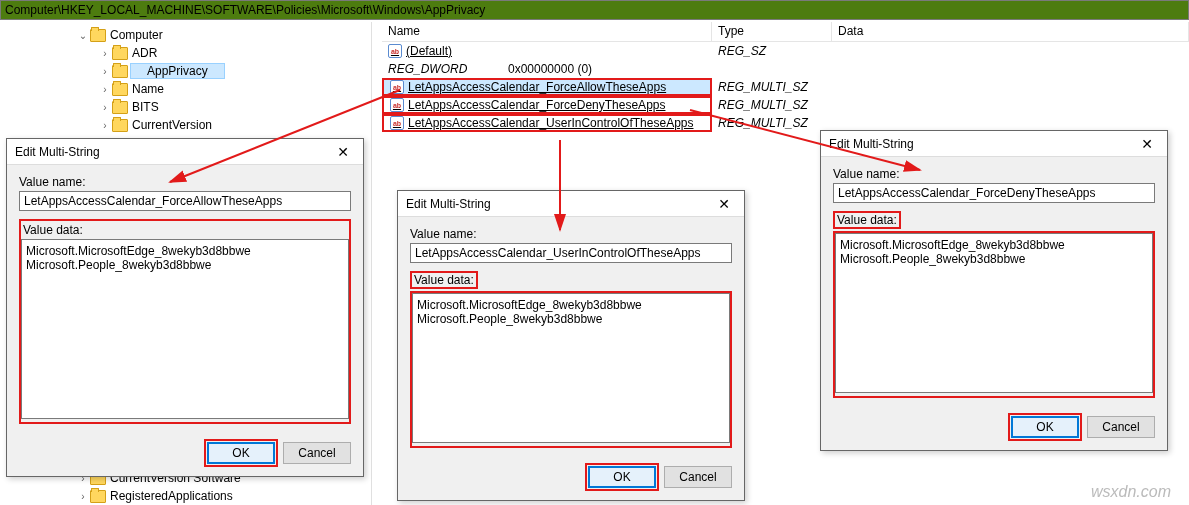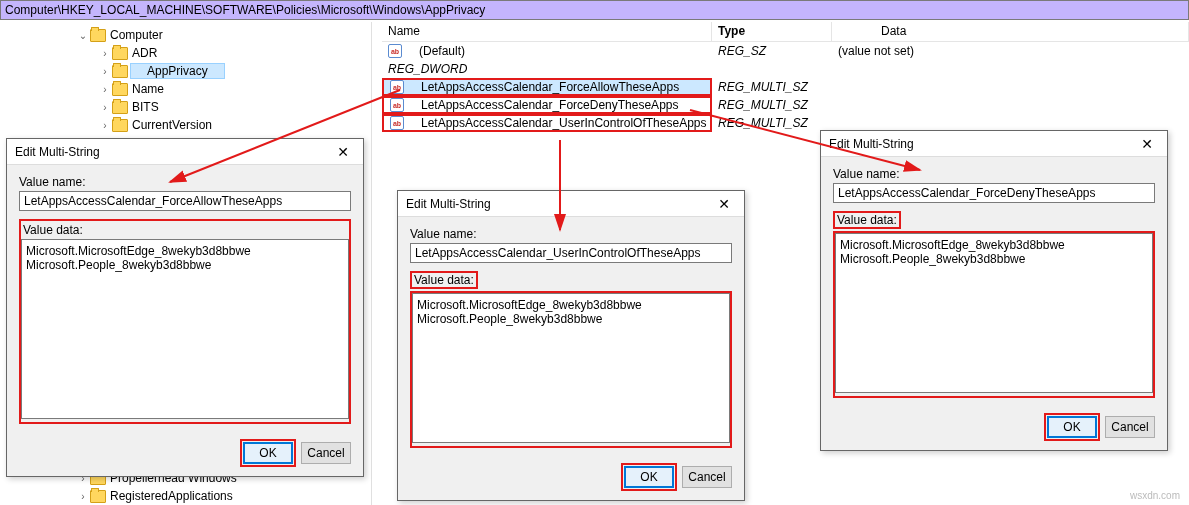--- a/index.html
+++ b/index.html
@@ -1,60 +1,60 @@
 <!DOCTYPE html>
 <html><head>
 <meta charset="utf-8">
 <style>
   * { box-sizing: border-box; font-family: "Segoe UI", Tahoma, sans-serif; font-size: 12px; }
   body { margin: 0; width: 1189px; height: 505px; background: #fff; position: relative; overflow: hidden; }
 
-  .path-bar { position: absolute; left: 0; top: 0; right: 0; height: 20px; border: 1px solid #7a7a7a; background: #c4b5fd; padding: 2px 4px; }
+  .path-bar { position: absolute; left: 0; top: 0; right: 0; height: 20px; border: 1px solid #7a7a7a; background: #4d7c0f; padding: 2px 4px; }
 
   .tree { position: absolute; left: 0; top: 22px; width: 372px; bottom: 0; border-right: 1px solid #e0e0e0; padding-top: 4px; overflow: hidden; }
   .tree-item { display: flex; align-items: center; height: 18px; gap: 2px; }
   .twist { width: 10px; text-align: center; color: #666; font-size: 10px; }
   .folder-icon { width: 16px; height: 13px; background: #ffd75e; border: 1px solid #d4a017; border-radius: 1px; position: relative; }
   .folder-icon::before { content: ""; position: absolute; top: -3px; left: 0; width: 6px; height: 3px; background: #ffd75e; border: 1px solid #d4a017; border-bottom: none; border-radius: 1px 1px 0 0; }
   .tree-item.sel span.lbl { background: #cce8ff; border: 1px solid #99d1ff; padding: 0 16px; }
   .lbl { padding: 0 2px; }
 
   .list-header { position: absolute; left: 382px; top: 22px; right: 0; height: 20px; background: #fff; border-bottom: 1px solid #e5e5e5; display: flex; }
   .list-header > div { padding: 2px 6px; border-right: 1px solid #e5e5e5; color: #000000; }
   .col-name { width: 330px; }
-  .col-type { width: 120px; font-weight: bold; }
-  .col-data { flex: 1; margin-left: 43px; }
+  .col-type { width: 120px; }
+  .col-data { flex: 1; }
 
   .list-body { position: absolute; left: 382px; top: 42px; right: 0; }
   .row { display: flex; height: 18px; align-items: center; }
-  .row .c-name { width: 330px; display: flex; align-items: center; gap: 17px; padding-left: 6px; }
+  .row .c-name { width: 330px; display: flex; align-items: center; gap: 4px; padding-left: 6px; text-decoration: underline; }
   .row .c-type { width: 120px; padding-left: 6px; font-style: italic; }
   .row .c-data { flex: 1; padding-left: 6px; }
   .row.boxed .c-name { border: 2px solid #e21a1a; }
   .row.selected .c-name { background: #cce8ff; }
 
   .reg-icon { width: 14px; height: 14px; background: #fff; border: 1px solid #5b8bd0; border-radius: 2px; display: flex; align-items: center; justify-content: center; font-size: 7px; font-weight: bold; color: #c9302c; }
   .reg-icon.num { color: #2e6da4; }
 
   
   .dlg { position: absolute; background: #f0f0f0; border: 1px solid #666; box-shadow: 2px 2px 6px rgba(0,0,0,.2); }
   .dlg-title { height: 26px; background: #fff; display: flex; align-items: center; justify-content: space-between; padding: 0 0 0 8px; border-bottom: 1px solid #ddd; }
   .dlg-close { width: 40px; height: 26px; display: flex; align-items: center; justify-content: center; font-size: 14px; }
   .dlg-body { padding: 10px 12px; }
   .dlg-label { margin-bottom: 2px; }
   .dlg-input { width: 100%; height: 20px; border: 1px solid #7a7a7a; background: #fff; padding: 2px 4px; margin-bottom: 8px; }
   .dlg-text { width: 100%; border: 1px solid #7a7a7a; background: #fff; padding: 4px; font-family: inherit; font-size: 12px; resize: none; white-space: pre; overflow: auto; }
   .dlg-btns { display: flex; justify-content: flex-end; gap: 8px; padding: 8px 12px 12px; }
-  .btn { width: 50px; height: 22px; border: 1px solid #adadad; background: #e1e1e1; text-align: center; line-height: 20px; cursor: default; }
+  .btn { width: 68px; height: 22px; border: 1px solid #adadad; background: #e1e1e1; text-align: center; line-height: 20px; cursor: default; }
   .btn.primary { border: 2px solid #0078d7; background: #e5f1fb; line-height: 18px; }
   .red-box { outline: 2px solid #e21a1a; outline-offset: 1px; }
   .red-wrap { border: 2px solid #e21a1a; padding-bottom: 0; }
   .label-red { border: 2px solid #e21a1a; display: inline-block; padding: 0 2px; margin-bottom: 2px; }
 
-  .watermark { position: absolute; right: 9px; bottom: 4px; color: #bbb; font-size: 10px; }
+  .watermark { position: absolute; right: 18px; bottom: 4px; color: #bbb; font-size: 16px; font-style: italic; }
 
   svg.arrows { position: absolute; left: 0; top: 0; pointer-events: none; }
 </style>
 </head>
 <body>
 
 <div class="path-bar">Computer\HKEY_LOCAL_MACHINE\SOFTWARE\Policies\Microsoft\Windows\AppPrivacy</div>
 
 <div class="tree">
   <div class="tree-item" style="padding-left:78px">
@@ -91,21 +91,21 @@
     </div>
   <div style="position:absolute; bottom:0; left:0; right:0;" id="tree-bottom">
       <div class="tree-item" style="padding-left: 78px;">
         <span class="twist">›</span>
         <span class="folder-icon"></span>
         <span class="lbl">Mozilla</span>
       </div>
       <div class="tree-item" style="padding-left: 78px;">
         <span class="twist">›</span>
         <span class="folder-icon"></span>
-        <span class="lbl">Propellerhead Windows</span>
+        <span class="lbl">CurrentVersion Software</span>
       </div>
       <div class="tree-item" style="padding-left: 78px;">
         <span class="twist">›</span>
         <span class="folder-icon"></span>
         <span class="lbl">RegisteredApplications</span>
       </div>
     </div>
 </div>
 
 <div class="list-header">
@@ -114,24 +114,24 @@
   <div class="col-data">Data</div>
 </div>
 
 <div class="list-body" id="list-body">
     <div class="row">
       <div class="c-name">
         <span class="reg-icon ">ab</span>
         <span>(Default)</span>
       </div>
       <div class="c-type">REG_SZ</div>
-      <div class="c-data">(value not set)</div>
     </div>
     <div class="row">
       <div class="c-type">REG_DWORD</div>
+      <div class="c-data">0x00000000 (0)</div>
     </div>
     <div class="row boxed selected">
       <div class="c-name">
         <span class="reg-icon ">ab</span>
         <span>LetAppsAccessCalendar_ForceAllowTheseApps</span>
       </div>
       <div class="c-type">REG_MULTI_SZ</div>
       <div class="c-data"></div>
     </div>
     <div class="row boxed">

